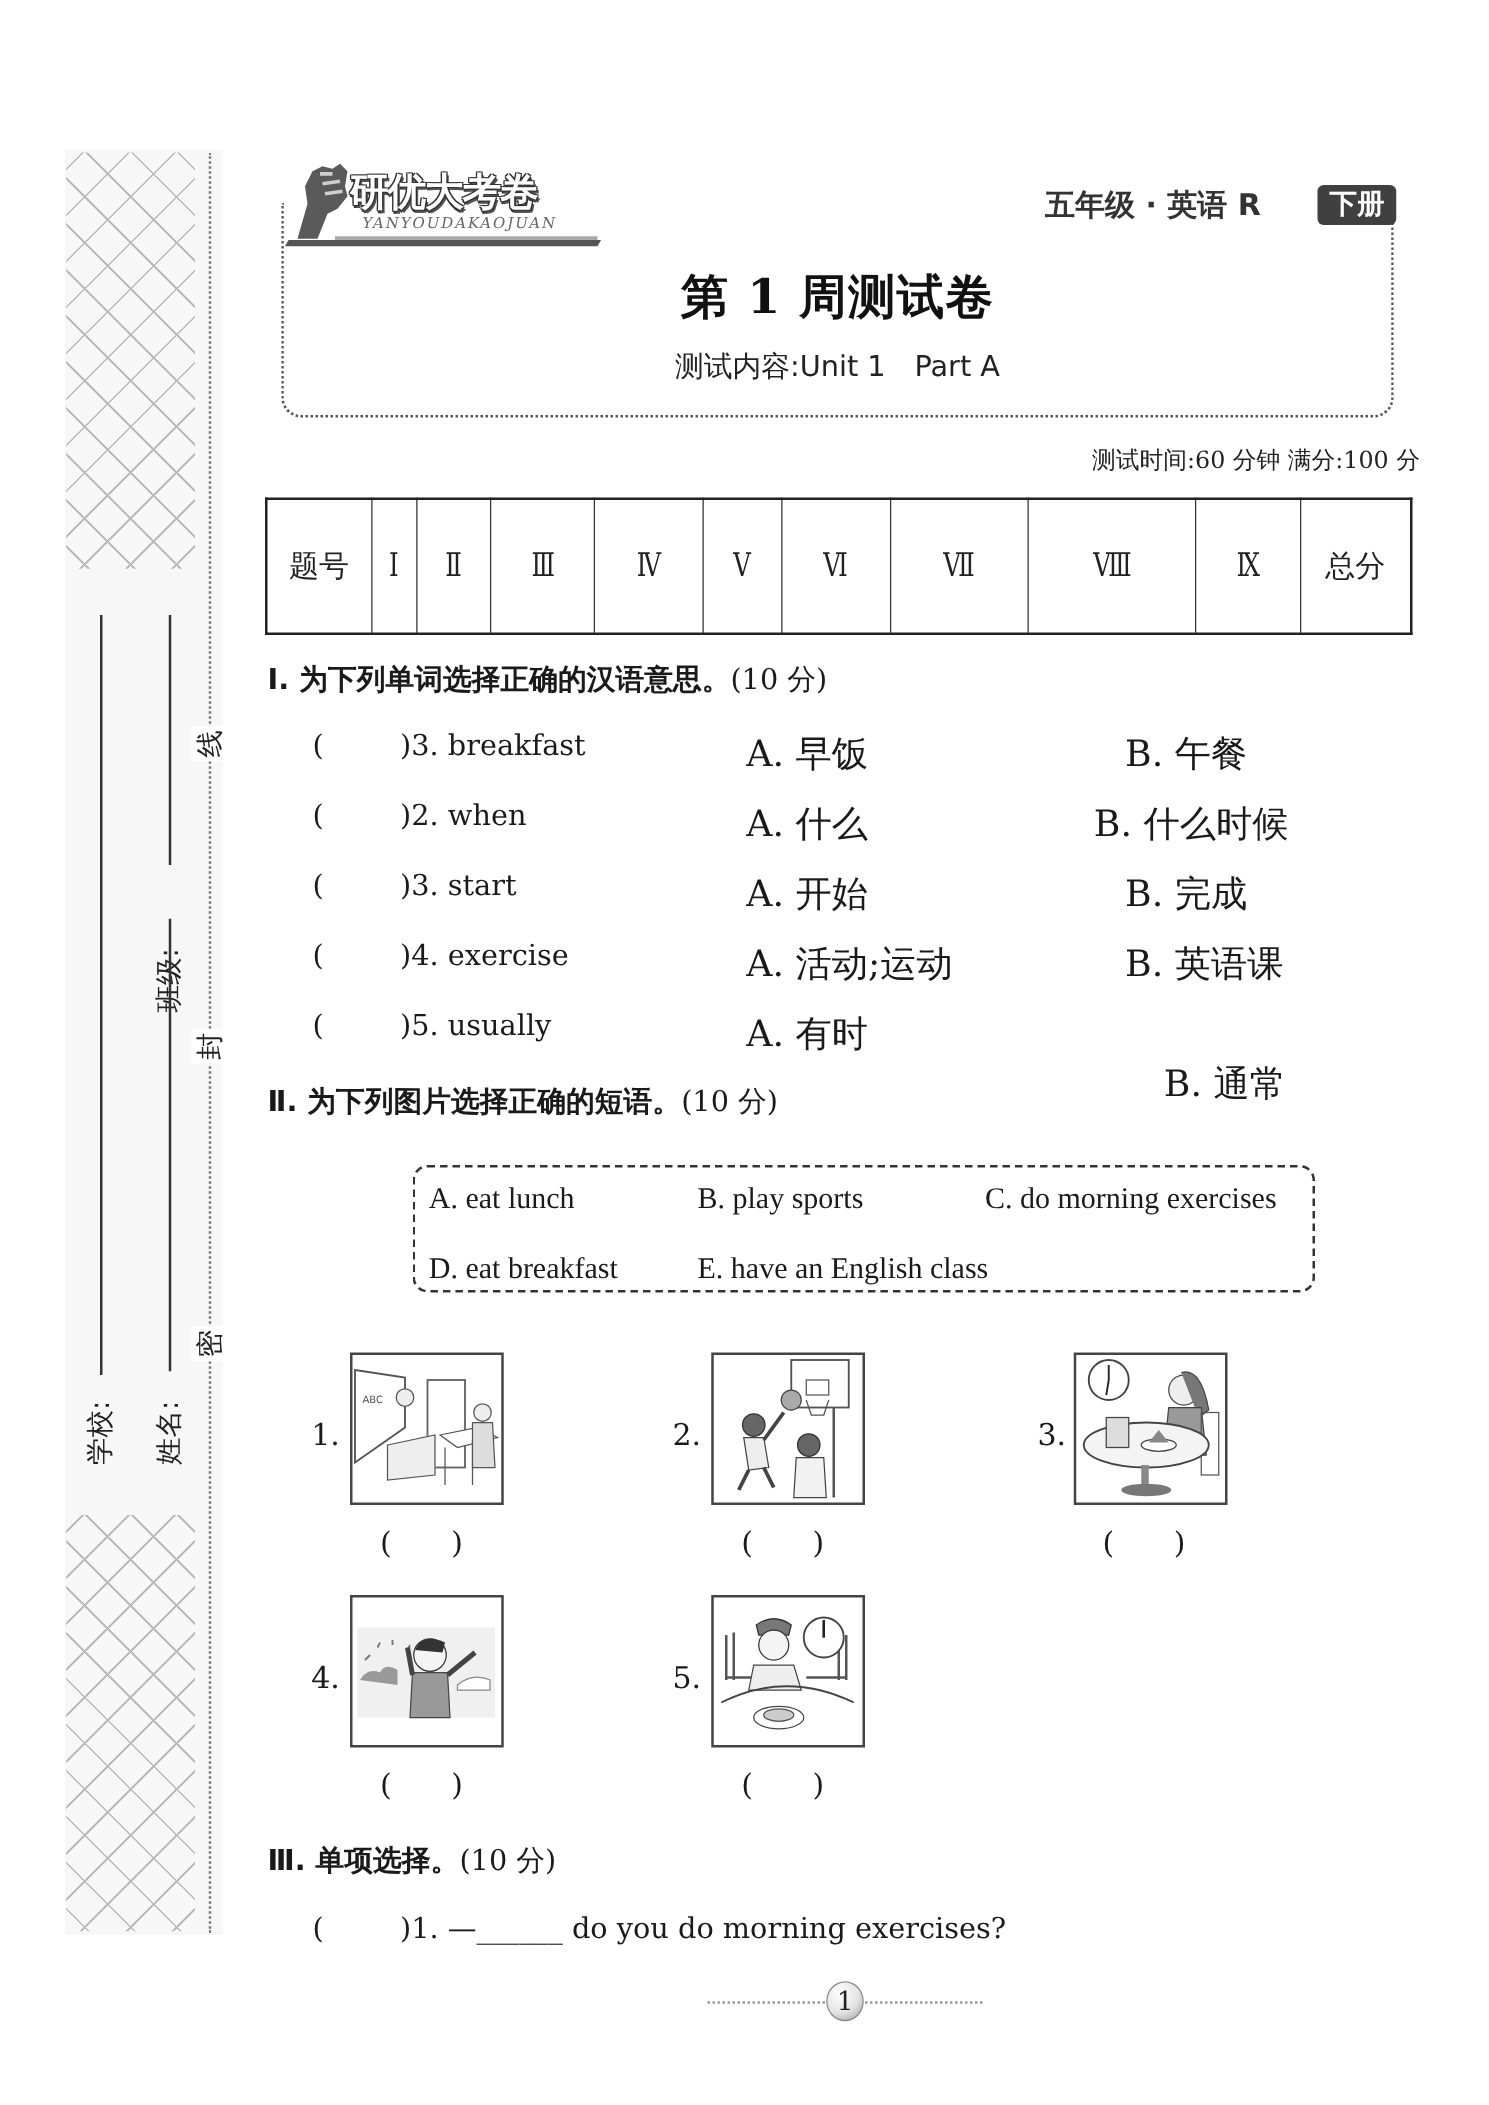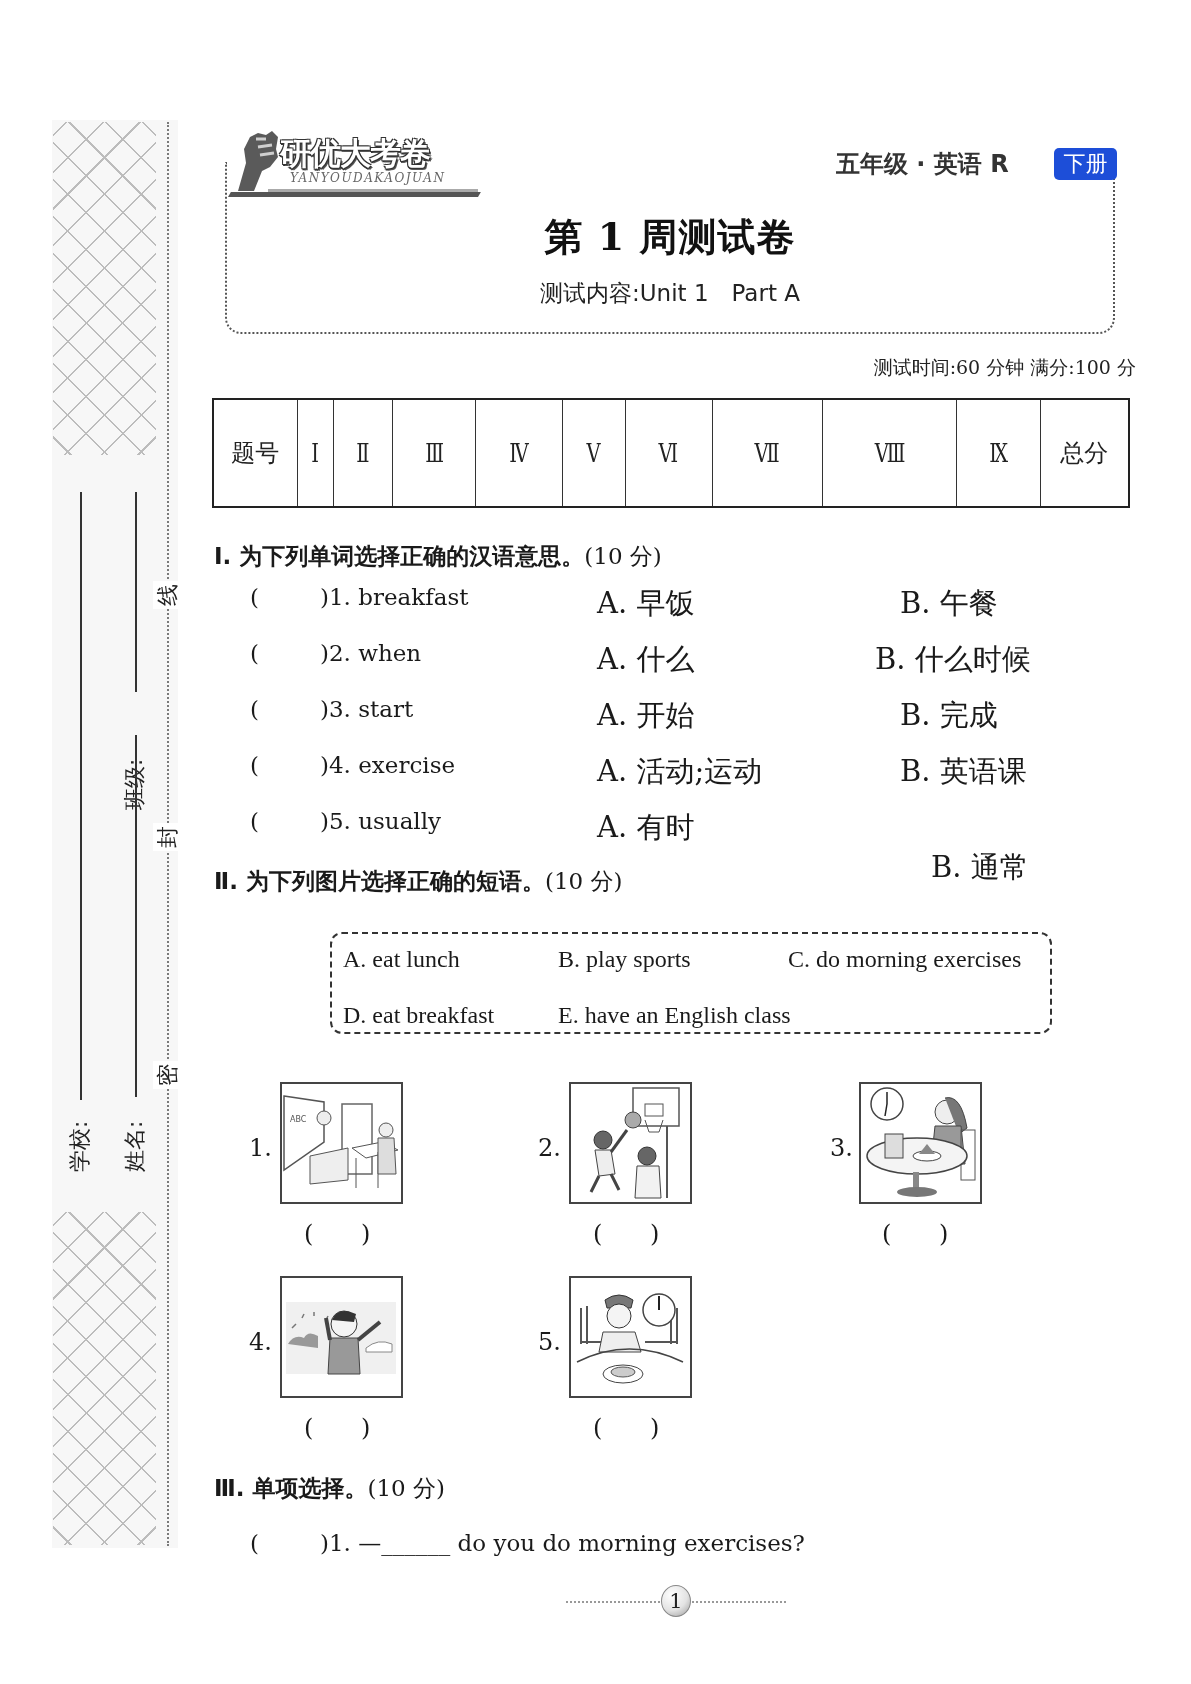--- a/index.html
+++ b/index.html
@@ -49,22 +49,22 @@
     left: 225px; top: 162px; width: 890px; height: 172px;
     border: 2px dotted #555; border-top: none; border-radius: 0 0 16px 16px;
   }
   .grade-label {
     left: 836px; top: 148px;
     font-family: "DejaVu Sans", "Liberation Sans", sans-serif; font-weight: bold;
     font-size: 24px; color: #333; white-space: nowrap; background: #fff; padding-right: 6px;
   }
   .volume-badge {
     left: 1054px; top: 148px; width: 63px; height: 32px;
-    background: #1d4ed8; color: #fff; border-radius: 5px;
-    font-family: "DejaVu Sans", sans-serif; font-weight: normal; font-size: 22px;
+    background: #404040; color: #fff; border-radius: 5px;
+    font-family: "DejaVu Sans", sans-serif; font-weight: bold; font-size: 22px;
     text-align: center; line-height: 32px;
   }
   .page-title {
     left: 225px; top: 212px; width: 890px; text-align: center;
     font-family: "DejaVu Serif", "Liberation Serif", serif; font-weight: bold;
     font-size: 38px; color: #111; letter-spacing: 1px;
   }
   .subtitle {
     left: 225px; top: 278px; width: 890px; text-align: center;
     font-family: "DejaVu Sans", "Liberation Sans", sans-serif; font-size: 23px; color: #222;
@@ -167,27 +167,27 @@
     <td class="roman">Ⅴ</td>
     <td class="roman">Ⅵ</td>
     <td class="roman">Ⅶ</td>
     <td class="roman">Ⅷ</td>
     <td class="roman">Ⅸ</td>
     <td class="rowhead" style="width:89px;">总分</td>
   </tr>
 </tbody>
   </table>
 
-<div class="abs section-title" style="left:214px; top:528px;margin-top:13px;">
+<div class="abs section-title" style="left:214px; top:528px;">
   <span>Ⅰ. 为下列单词选择正确的汉语意思。</span><span class="pts">(10 分)</span>
 </div>
 
 <div class="q-row" style="top:584px;">
   <span class="q-paren-l">(</span>
-  <span class="q-paren-r">)1. breakfast</span>
+  <span class="q-paren-r">)3. breakfast</span>
 </div>
 <div class="opt" style="left:597px; top:584px;">A. 早饭</div>
 <div class="opt" style="left:900px; top:584px;">B. 午餐</div>
 
 <div class="q-row" style="top:640px;">
   <span class="q-paren-l">(</span>
   <span class="q-paren-r">)2. when</span>
 </div>
 <div class="opt" style="left:597px; top:640px;">A. 什么</div>
 <div class="opt" style="left:875px; top:640px;">B. 什么时候</div>

